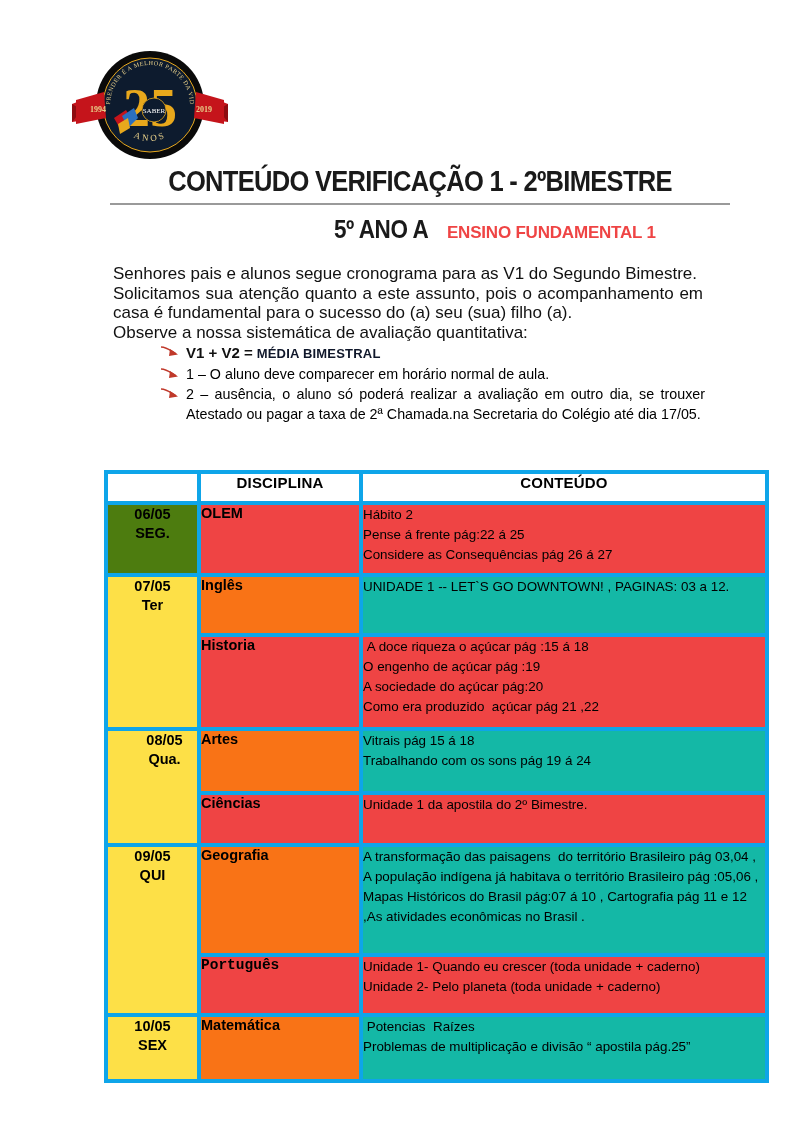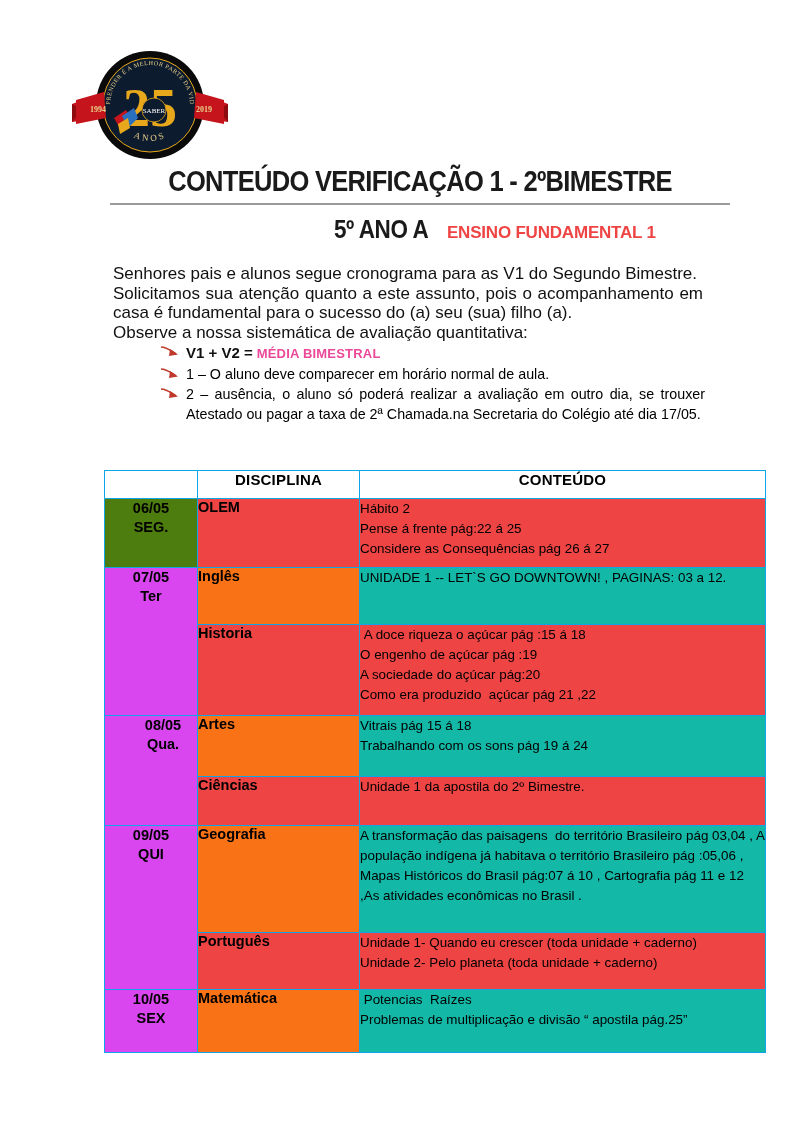--- a/index.html
+++ b/index.html
@@ -108,38 +108,38 @@
     top: 2px;
     width: 20px;
     height: 16px;
   }
   .b-strong {
     font-weight: bold;
     font-size: 15px;
     color: #111;
   }
   .b-blue {
-    color: #ec4899;
+    color: #0f172a;
     font-weight: bold;
     font-size: 13px;
     letter-spacing: 0.2px;
   }
   .bullet-text { display: block; text-align: justify; }
 
   
   #schedule {
     position: absolute;
     left: 104px;
     top: 470px;
     width: 661px;
     border-collapse: collapse;
     table-layout: fixed;
   }
   #schedule td, #schedule th {
-    border: 1px solid #0ea5e9;
+    border: 4px solid #0ea5e9;
     vertical-align: top;
     padding: 0;
   }
   .col-date  { width: 93px; }
   .col-disc  { width: 162px; }
   .col-cont  { width: 406px; }
 
   .hdr-cell {
     height: 27px;
     background: #ffffff;
@@ -150,21 +150,21 @@
     letter-spacing: 0.2px;
   }
   .hdr-blank { background: #ffffff; }
 
   .date-cell {
     text-align: center;
     vertical-align: middle;
     font-weight: bold;
     font-size: 14.5px;
     line-height: 19px;
-    background: #d946ef;
+    background: #fde047;
   }
   .date-cell.tint { background: #4d7c0f; }
 
   .disc-cell {
     font-weight: bold;
     font-size: 14.5px;
     padding: 9px 0 0 9px;
     background: #f97316;
   }
   .cont-cell {
@@ -322,21 +322,21 @@
       </tr>
       <tr>
         <td class="date-cell" rowspan="2" style="white-space: pre-line;">09/05
 QUI</td>
         <td class="disc-cell" style="height: 106px; margin-top: 33px;">Geografia</td>
         <td class="cont-cell">
           <div>A transformação das paisagens  do território Brasileiro pág 03,04 , A população indígena já habitava o território Brasileiro pág :05,06 , Mapas Históricos do Brasil pág:07 á 10 , Cartografia pág 11 e 12 ,As atividades econômicas no Brasil .</div>
         </td>
       </tr>
       <tr>
-        <td class="disc-cell tint" style="height: 56px;">Português</td>
+        <td class="disc-cell tint" style="height: 56px; font-family: Liberation Mono, monospace;">Português</td>
         <td class="cont-cell tint">
           <div>Unidade 1- Quando eu crescer (toda unidade + caderno)
 Unidade 2- Pelo planeta (toda unidade + caderno)</div>
         </td>
       </tr>
       <tr>
         <td class="date-cell" rowspan="1" style="white-space: pre-line;">10/05
 SEX</td>
         <td class="disc-cell" style="height: 62px;">Matemática</td>
         <td class="cont-cell">

